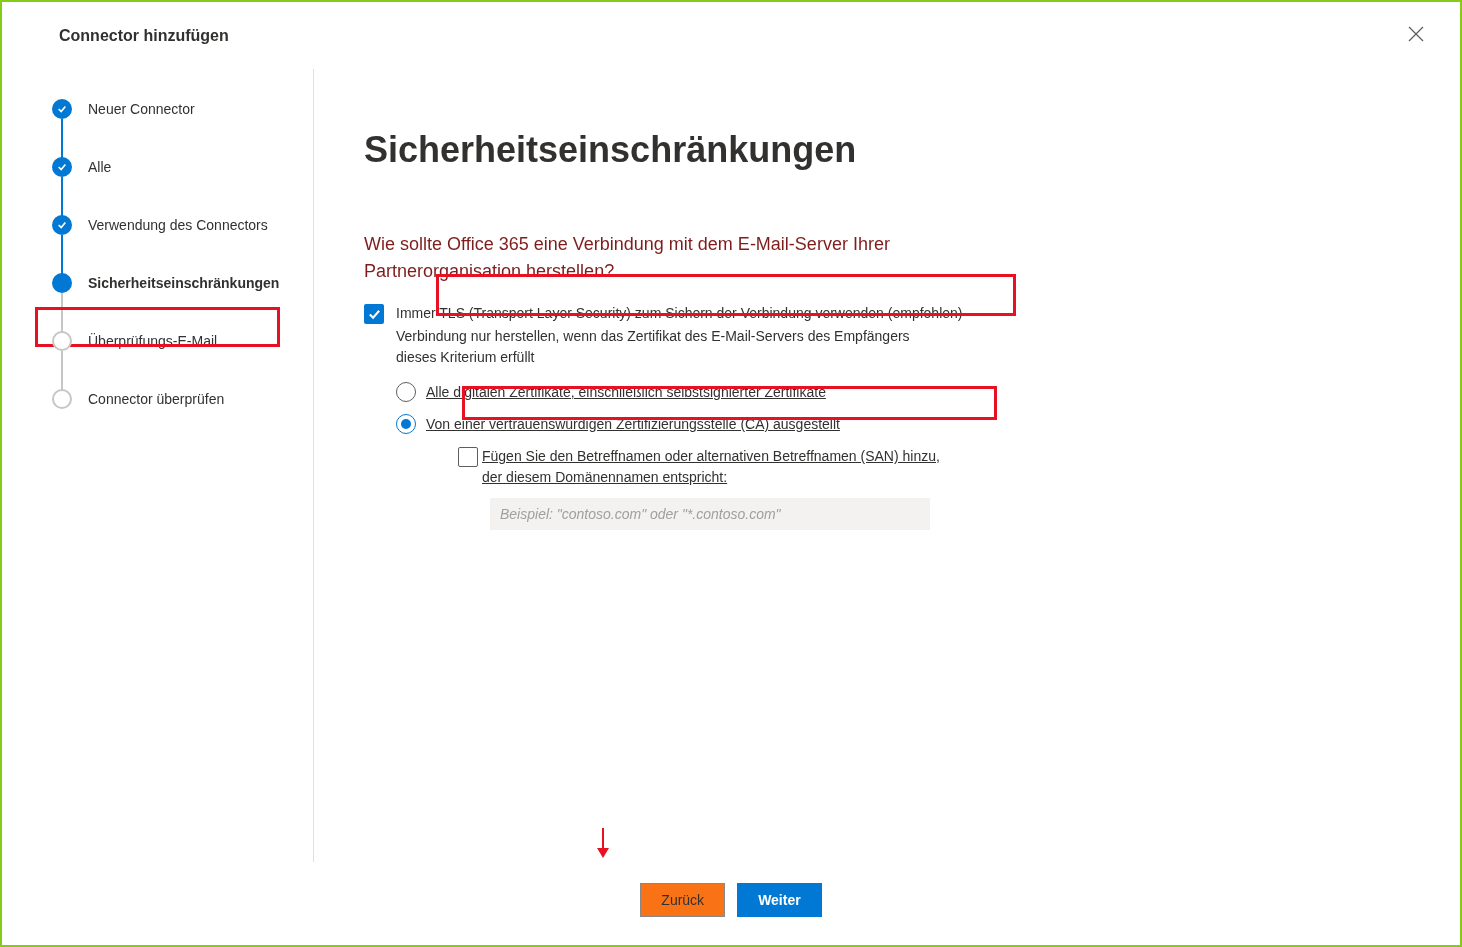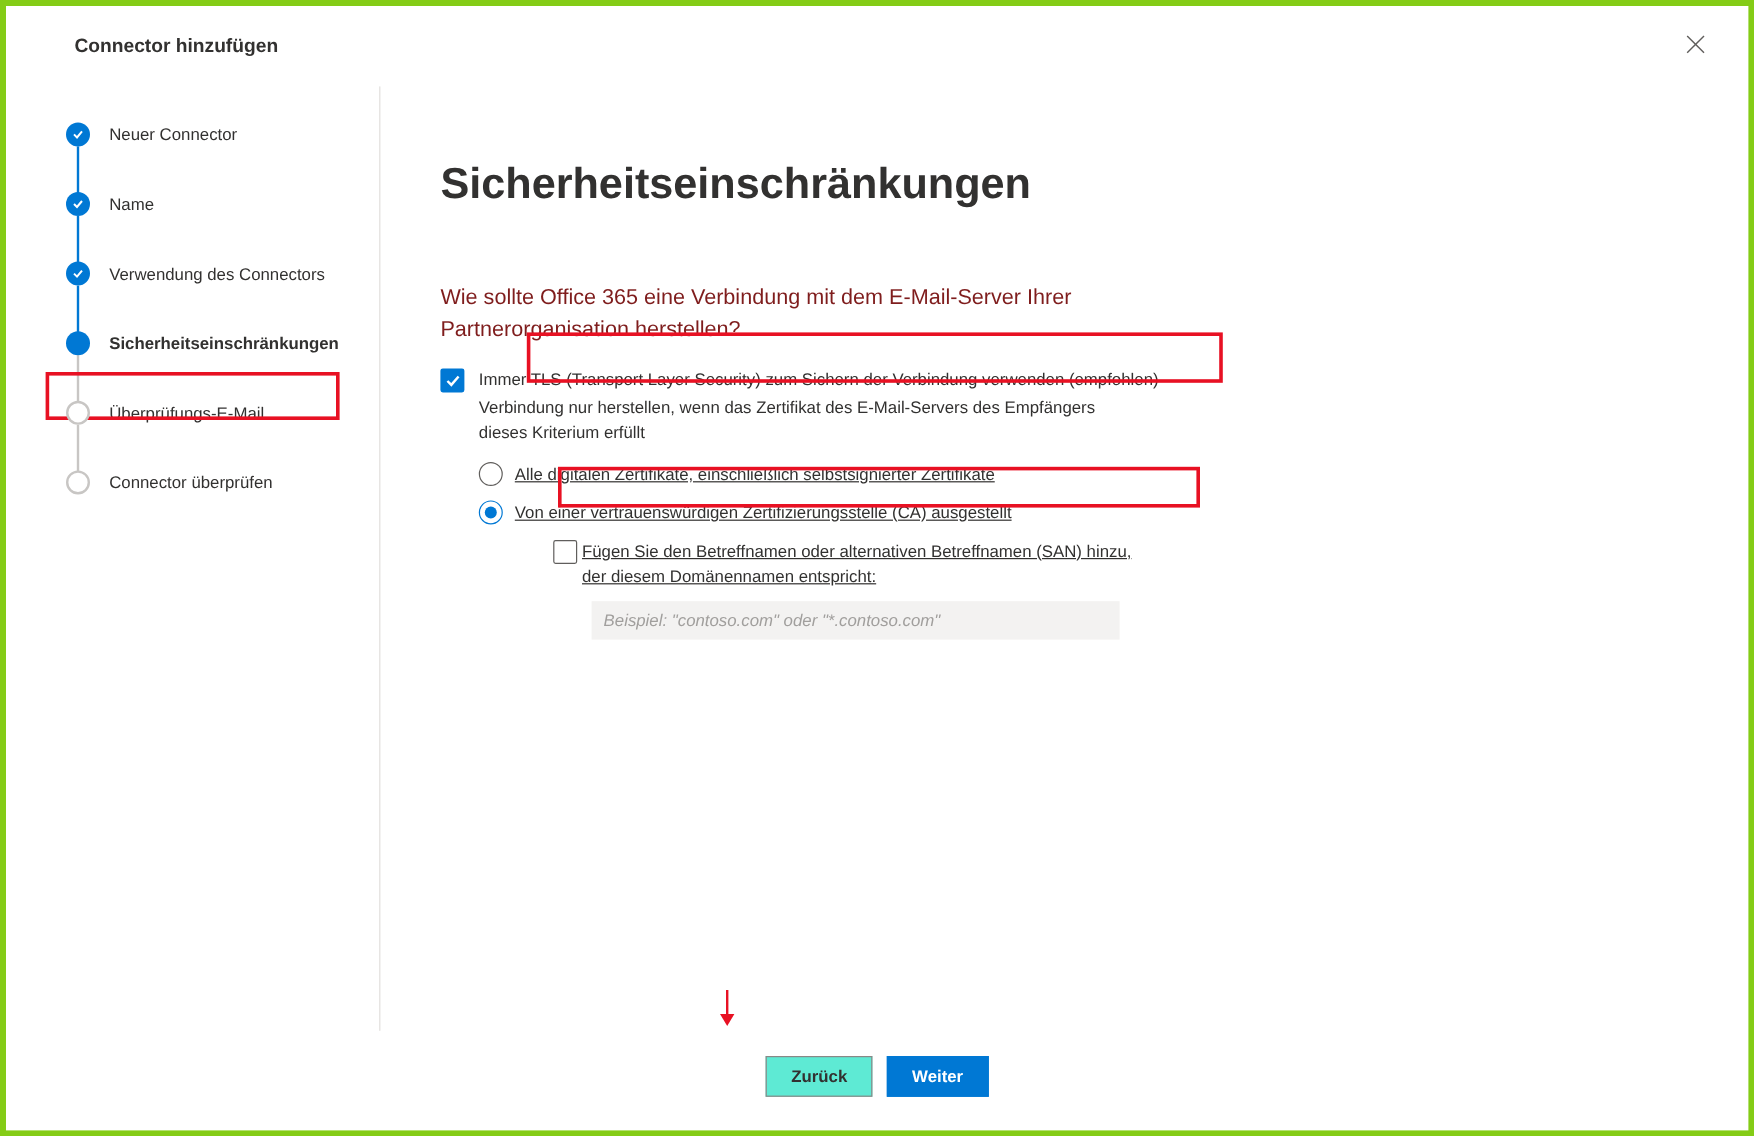--- a/index.html
+++ b/index.html
@@ -10,21 +10,21 @@
     body {
       font-family: 'Segoe UI', Tahoma, Geneva, Verdana, sans-serif;
       background: #fff;
       color: #323130;
       font-size: 14px;
     }
     .dialog {
       width: 1462px;
       height: 947px;
       position: relative;
-      border: 5px solid #84cc16;
+      border: 2px solid #84cc16;
       background: #fff;
       padding: 0;
     }
     .dialog-header {
       display: flex;
       justify-content: space-between;
       align-items: center;
       padding: 18px 30px 18px 57px;
     }
     .dialog-title {
@@ -276,23 +276,22 @@
     }
     .btn {
       padding: 8px 20px;
       font-size: 14px;
       font-family: inherit;
       border: 1px solid #8a8886;
       cursor: pointer;
       min-width: 80px;
     }
     .btn-secondary {
-      background: #5eead4;
+      background: #f97316;
       color: #323130;
-      font-weight: bold;
     }
     .btn-primary {
       background: #0078d4;
       color: #ffffff;
       border: 1px solid #0078d4;
       font-weight: 600;
     }
     .arrow-indicator {
       position: absolute;
       left: 594px;
@@ -333,21 +332,21 @@
               </svg>
           </span>
           <span class="step-label">Neuer Connector</span>
         </li>
         <li class="step-item">
           <span class="step-indicator done">
             <svg viewBox="0 0 12 12" fill="none" stroke="#fff" stroke-width="2">
                 <polyline points="2,6 5,9 10,3"></polyline>
               </svg>
           </span>
-          <span class="step-label">Name</span>
+          <span class="step-label">Alle</span>
         </li>
         <li class="step-item">
           <span class="step-indicator done">
             <svg viewBox="0 0 12 12" fill="none" stroke="#fff" stroke-width="2">
                 <polyline points="2,6 5,9 10,3"></polyline>
               </svg>
           </span>
           <span class="step-label">Verwendung des Connectors</span>
         </li>
         <li class="step-item current">

